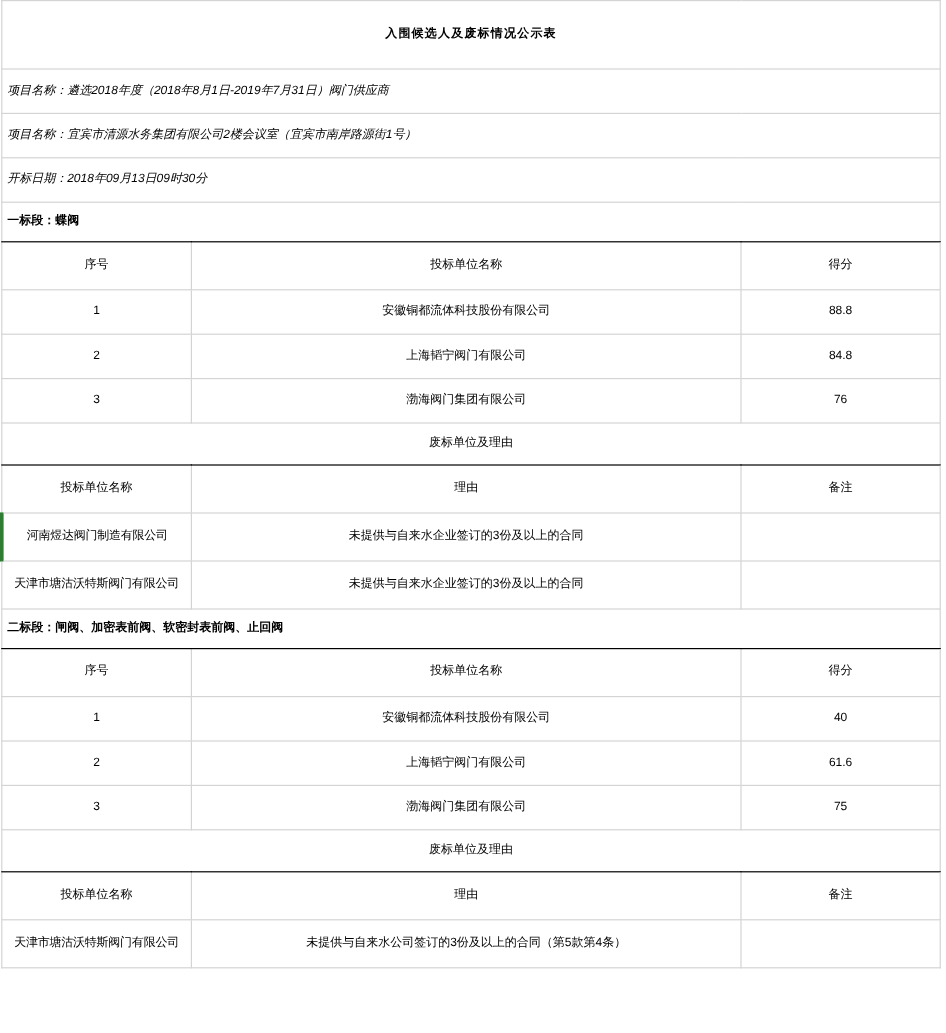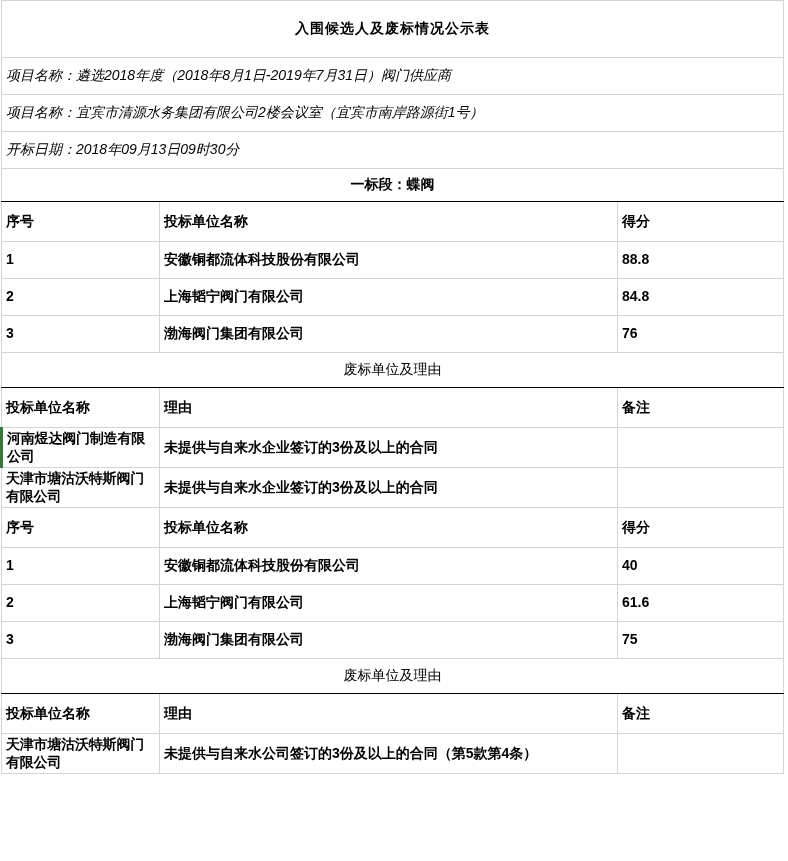--- a/index.html
+++ b/index.html
@@ -22,21 +22,21 @@
   }
   table.grid {
     border-collapse: collapse;
     table-layout: fixed;
     width: 782px;
     margin: 0;
   }
   table.grid td {
     padding: 0 4px;
     vertical-align: middle;
-    font-size: 14px;
+    font-size: 10px;
     line-height: 1.28;
     box-sizing: border-box;
     border-left: 1px solid #d4d4d4;
     border-right: 1px solid #d4d4d4;
     border-top: 1px solid #d4d4d4;
     border-bottom: 1px solid #d4d4d4;
     overflow: hidden;
     white-space: normal;
   }
 
@@ -63,36 +63,36 @@
     border-bottom: 1px solid #d4d4d4 !important;
     font-style: italic;
   }
   .info-cell.last-info {
     border-bottom: 1px solid #000000 !important;
   }
 
   
   .section-cell {
     height: 33px;
-    text-align: center;
+    text-align: left;
     font-weight: bold;
     font-size: 15.5px;
     border-top: 1px solid #000000 !important;
     border-bottom: 1px solid #000000 !important;
     border-left: 1px solid #d4d4d4 !important;
     border-right: 1px solid #d4d4d4 !important;
   }
 
   
   .b {
     border-left: 1px solid #000000;
     border-right: 1px solid #000000;
     border-top: 1px solid #000000;
     border-bottom: 1px solid #000000;
-    font-weight: bold;
+    text-align: center;
   }
   .hdr { height: 40px; font-size: 14.5px; }
   .row { height: 37px; font-size: 14.5px; }
   .reject-banner {
     height: 35px;
     text-align: center;
     font-size: 14.5px;
     border-top: 1px solid #000000 !important;
     border-bottom: 1px solid #000000 !important;
     border-left: 1px solid #d4d4d4 !important;
@@ -168,20 +168,23 @@
         <td class="b reject-row">未提供与自来水企业签订的3份及以上的合同</td>
         <td class="b reject-row"></td>
       </tr>
       <tr>
         <td class="b reject-row tight">天津市塘沽沃特斯阀门有限公司</td>
         <td class="b reject-row">未提供与自来水企业签订的3份及以上的合同</td>
         <td class="b reject-row"></td>
       </tr>
 
       <tr>
+        <td class="section-cell" colspan="3">二标段：闸阀、加密表前阀、软密封表前阀、止回阀</td>
+      </tr>
+      <tr>
         <td class="b hdr">序号</td>
         <td class="b hdr">投标单位名称</td>
         <td class="b hdr">得分</td>
       </tr>
       <tr>
         <td class="b row">1</td>
         <td class="b row">安徽铜都流体科技股份有限公司</td>
         <td class="b row">40</td>
       </tr>
       <tr>

